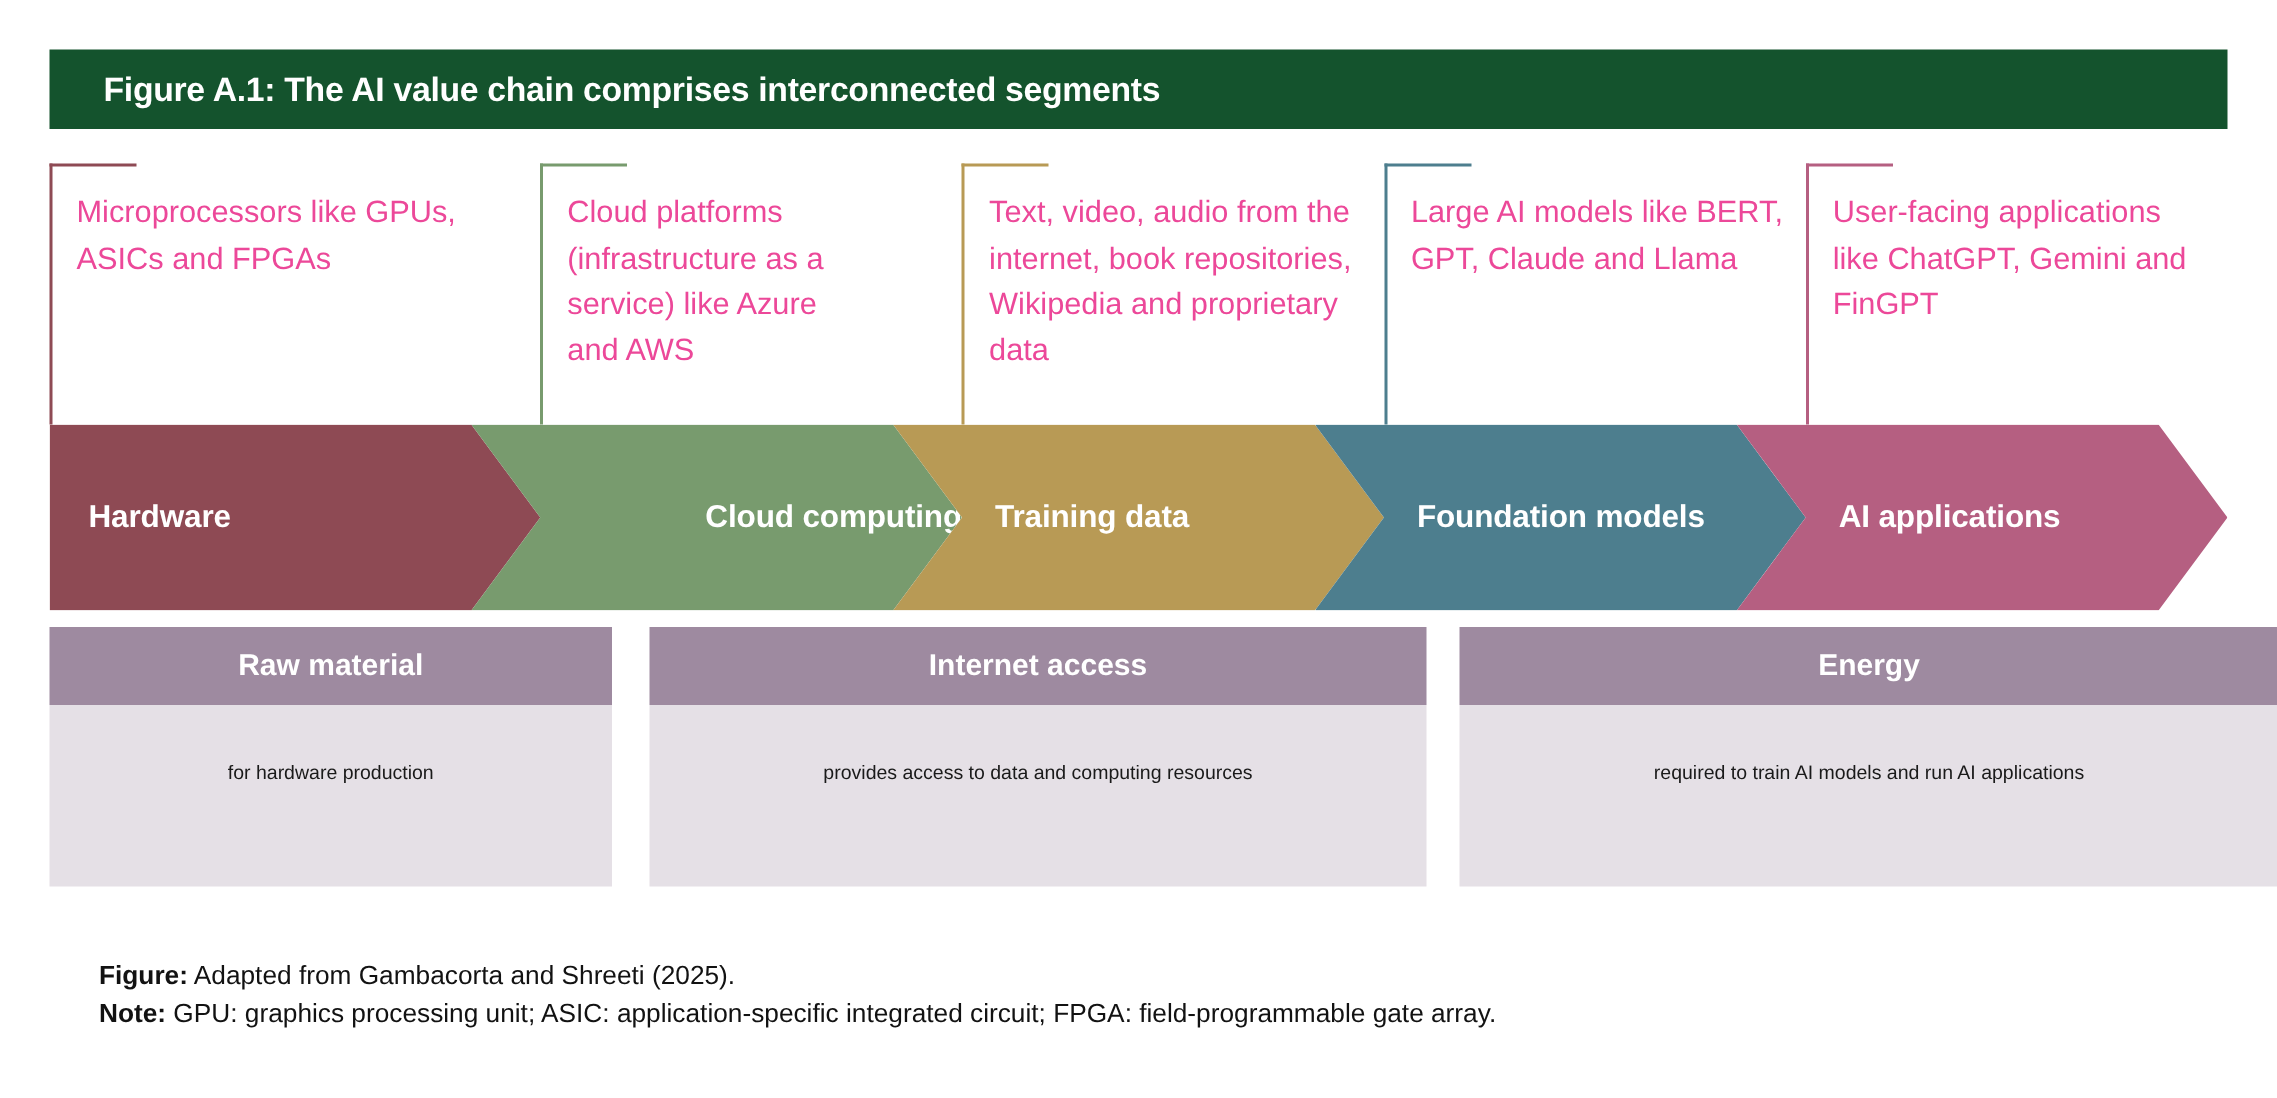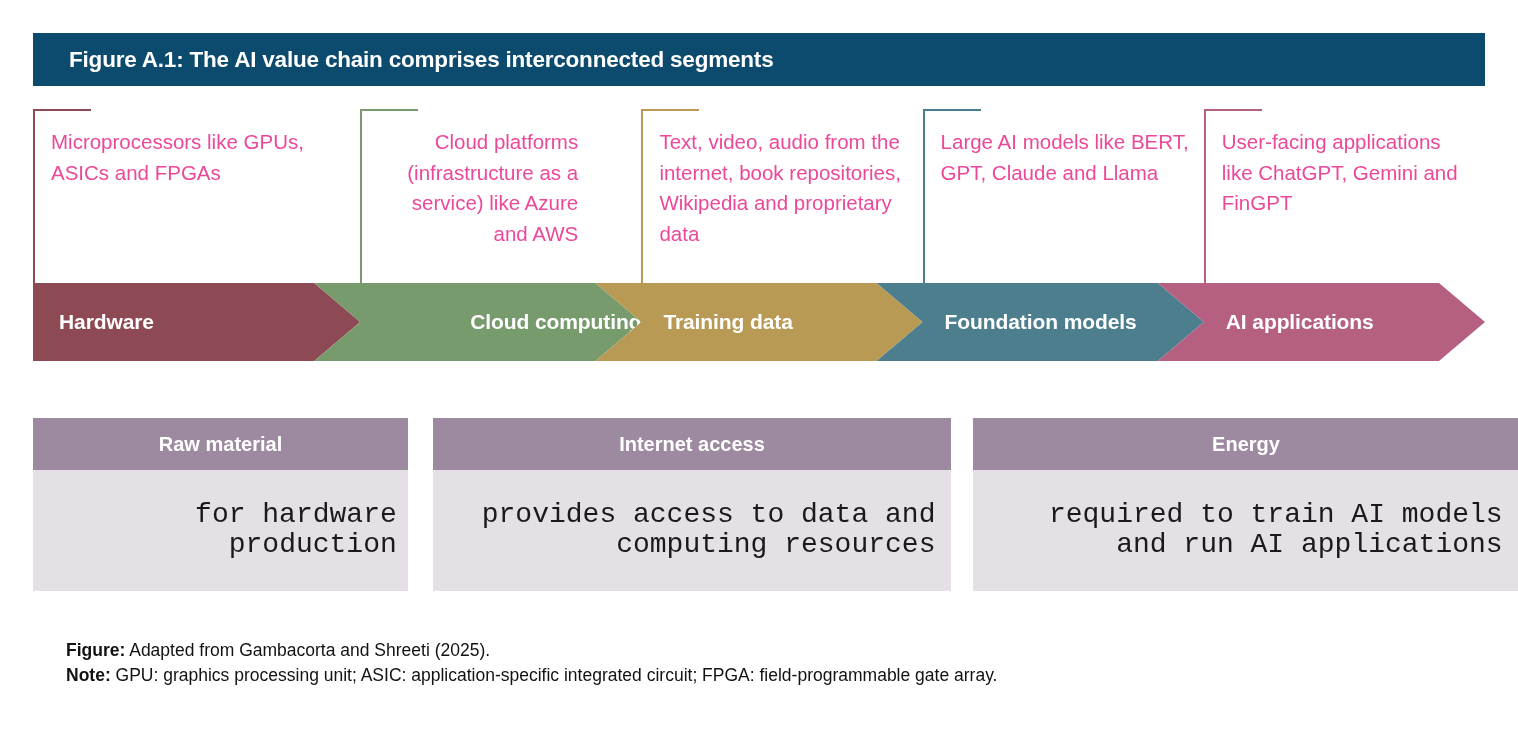--- a/index.html
+++ b/index.html
@@ -84,21 +84,21 @@
   .chevron-row {
     position: absolute;
     left: 33px;
     top: 283px;
     width: 1452px;
     height: 104px;
   }
   .chevron {
     position: absolute;
     top: 0;
-    height: 78px;
+    height: 124px;
     display: flex;
     align-items: center;
     box-sizing: border-box;
   }
   .chevron-label {
     color: #ffffff;
     font-size: 21px;
     font-weight: bold;
     letter-spacing: -0.1px;
     white-space: nowrap;
@@ -135,26 +135,25 @@
   .enabler-body {
     height: 121px;
     background: #e5e0e6;
     display: flex;
     align-items: flex-start;
     justify-content: center;
     padding-top: 30px;
     box-sizing: border-box;
   }
   .enabler-body-text {
-    font-size: 28px;
+    font-size: 13px;
     line-height: 30px;
     color: #1a1a1a;
-    text-align: right;
+    text-align: center;
     max-width: 94%;
-    font-family: Liberation Mono, monospace;
   }
 
   
   .footnotes {
     position: absolute;
     left: 66px;
     top: 638px;
     width: 1420px;
   }
   .foot-line {
@@ -162,33 +161,33 @@
     line-height: 25px;
     color: #121212;
   }
   .foot-lead {
     font-weight: bold;
   }
 </style>
 </head>
 <body>
 
-<div class="figure-banner" style="background: #0c4a6e;">
+<div class="figure-banner" style="background: #14532d;">
   <div class="figure-title">Figure A.1: The AI value chain comprises interconnected segments</div>
 </div>
 
 <div class="desc-row">
   <div class="desc-cell" style="left: 0px; width: 281.2px;">
     <div class="desc-bracket">
       <div class="vline" style="background: rgb(142, 74, 84);"></div>
         <div class="hline" style="background: rgb(142, 74, 84);"></div>
     </div>
     <div class="desc-text">Microprocessors like GPUs, ASICs and FPGAs</div>
   </div>
-  <div class="desc-cell" style="left: 327.2px; width: 226px; text-align: right;">
+  <div class="desc-cell" style="left: 327.2px; width: 226px;">
     <div class="desc-bracket">
       <div class="vline" style="background: rgb(120, 155, 110);"></div>
         <div class="hline" style="background: rgb(120, 155, 110);"></div>
     </div>
     <div class="desc-text">Cloud platforms (infrastructure as a service) like Azure and AWS</div>
   </div>
   <div class="desc-cell" style="left: 608.4px; width: 281.2px; padding-left: 40px;">
     <div class="desc-bracket">
       <div class="vline" style="background: rgb(184, 154, 85);"></div>
         <div class="hline" style="background: rgb(184, 154, 85);"></div>

